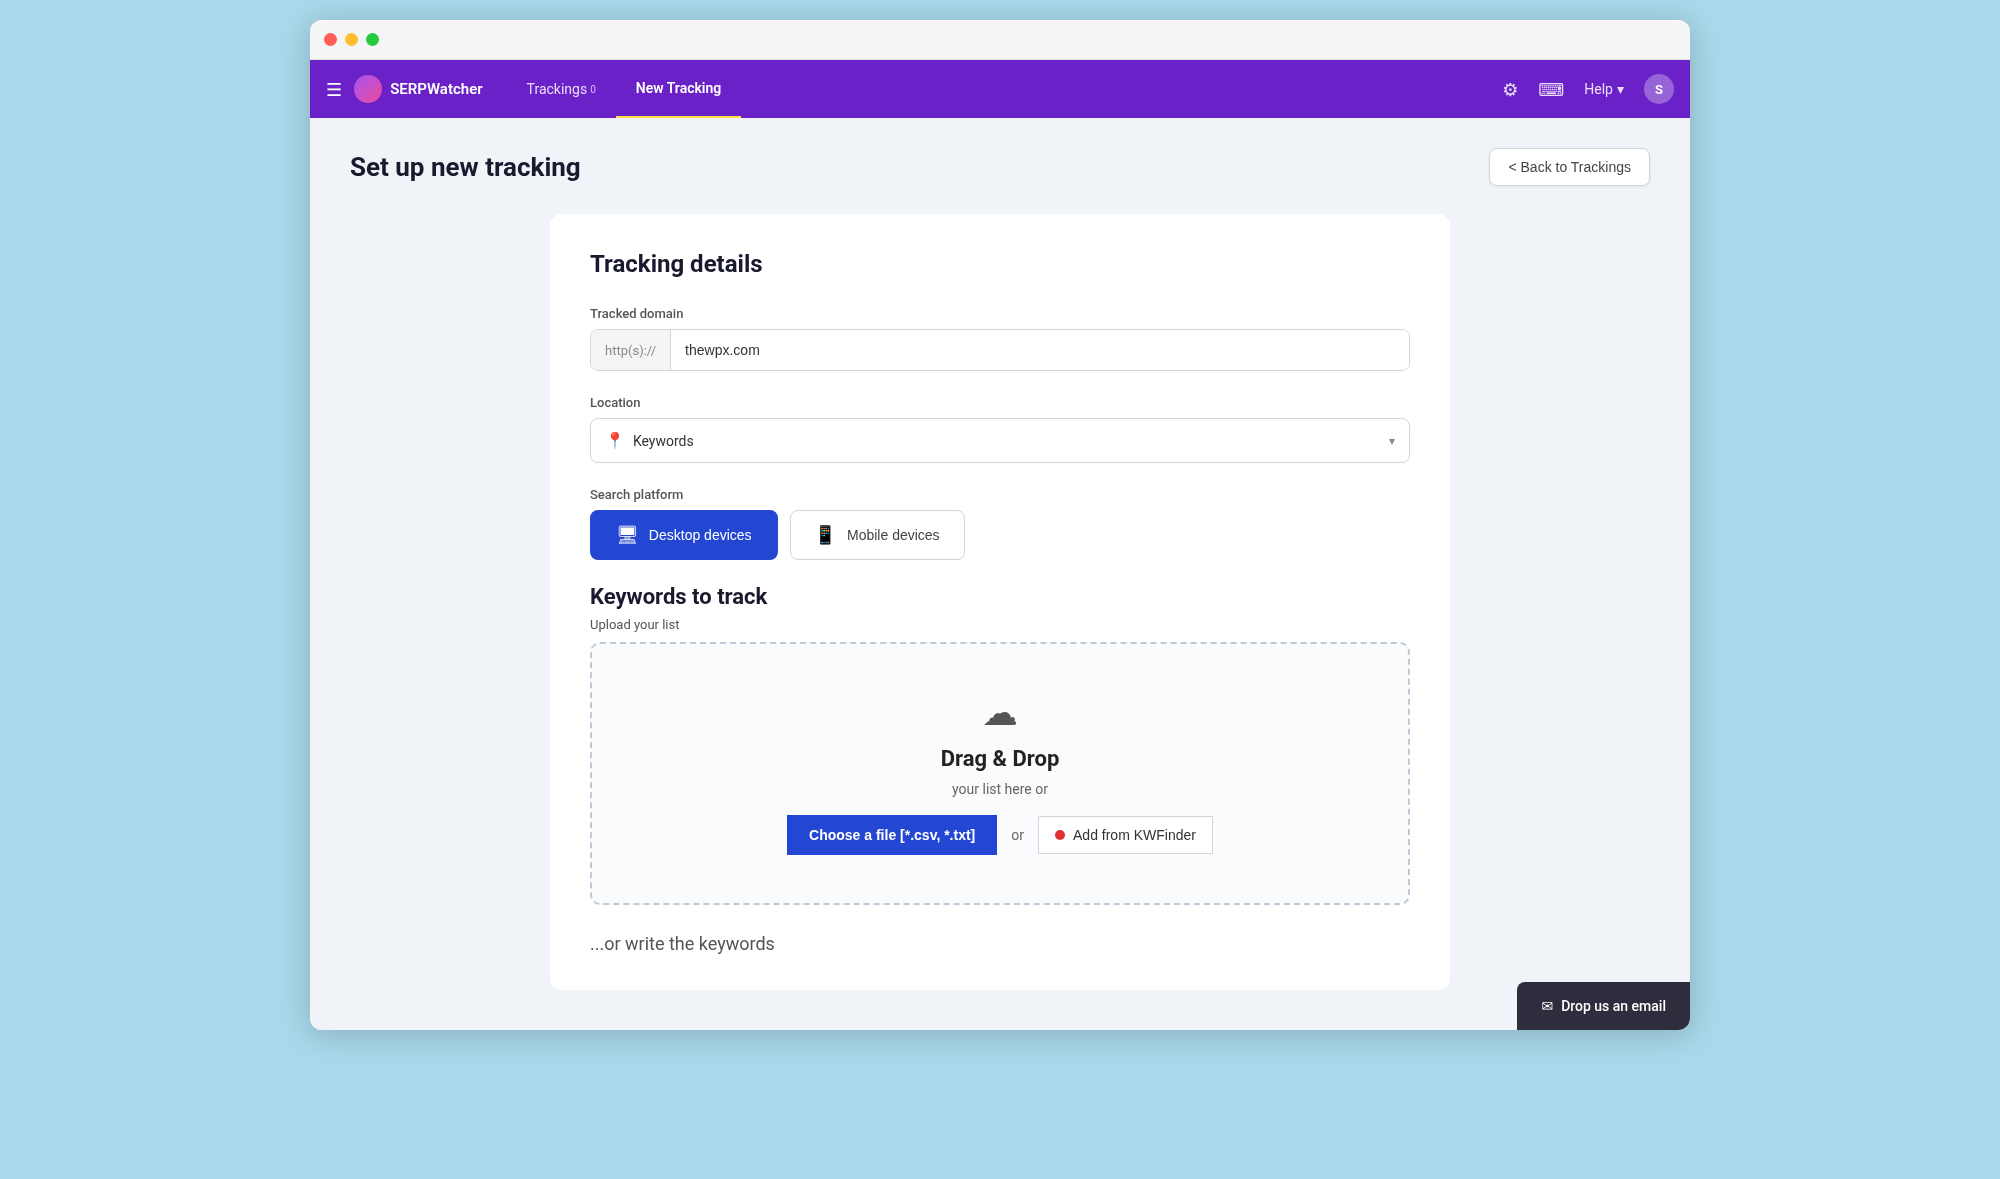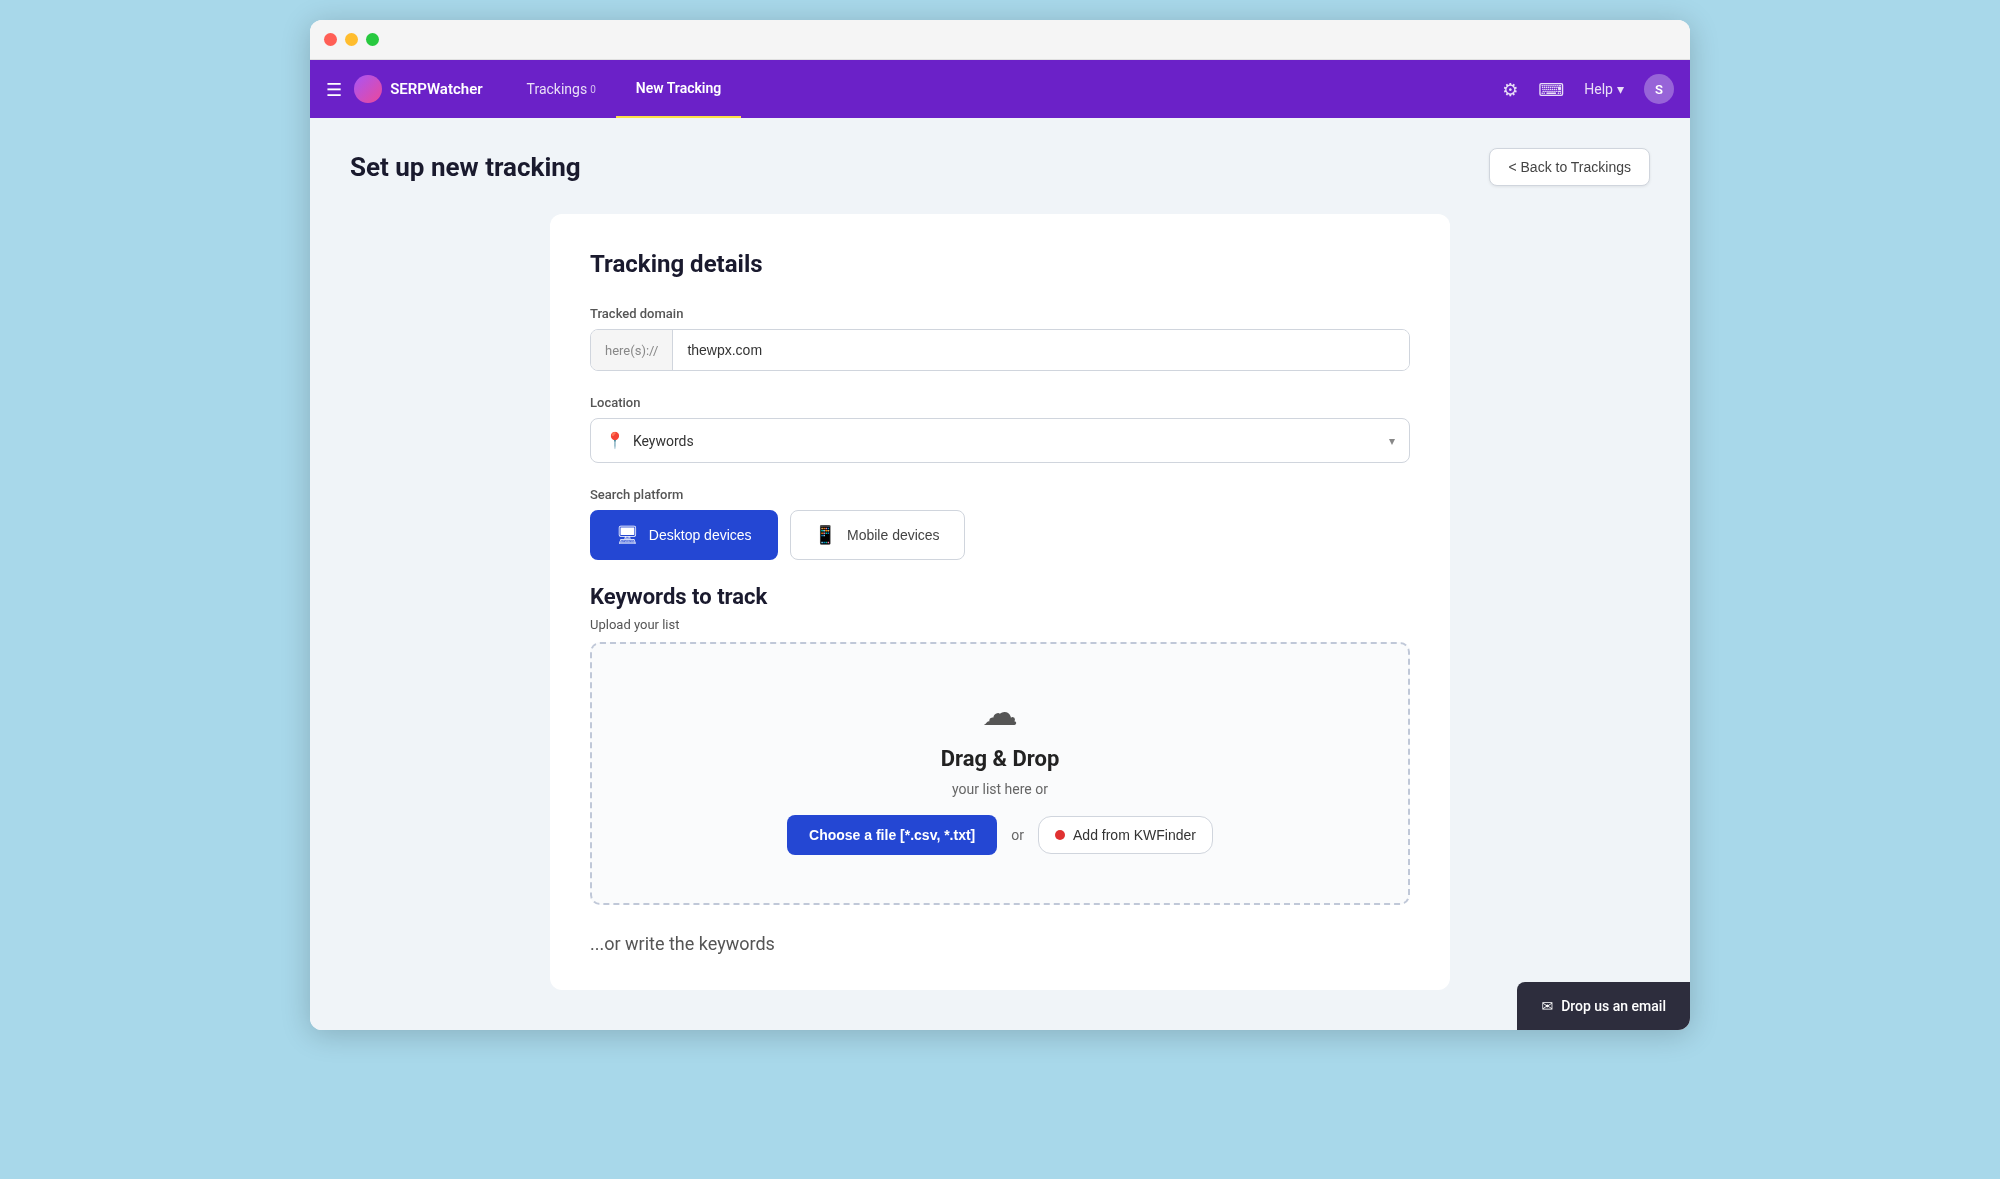--- a/index.html
+++ b/index.html
@@ -298,34 +298,34 @@
     .drop-actions {
       display: flex;
       align-items: center;
       justify-content: center;
       gap: 14px;
     }
     .choose-file-btn {
       background: #2447d3;
       color: #fff;
       border: none;
-      border-radius: 8px;
+      border-radius: 0;
       padding: 12px 22px;
       font-size: 14px;
       font-weight: 600;
       cursor: pointer;
     }
     .or-text {
       font-size: 14px;
       color: #666;
     }
     .kwfinder-btn {
       background: #fff;
       border: 1px solid #d0d5dd;
-      border-radius: 13px;
+      border-radius: 1px;
       padding: 10px 16px;
       font-size: 14px;
       color: #333;
       cursor: pointer;
       display: flex;
       align-items: center;
       gap: 8px;
     }
     .kw-dot {
       width: 10px;
@@ -400,21 +400,21 @@
       <button class="back-btn">&lt; Back to Trackings</button>
     </div>
 
     <div class="form-card">
 
       <h2 class="section-title">Tracking details</h2>
 
       <div class="field-group">
         <div class="field-label">Tracked domain</div>
         <div class="domain-input-wrapper">
-          <div class="domain-prefix">here(s)://</div>
+          <div class="domain-prefix">http(s)://</div>
           <input class="domain-input" type="text" value="thewpx.com" style="">
         </div>
       </div>
 
       <div class="field-group">
         <div class="field-label">Location</div>
         <div class="location-select">
           <div class="location-select-inner">
             <span class="location-icon">📍</span>
             <span>Keywords</span>

